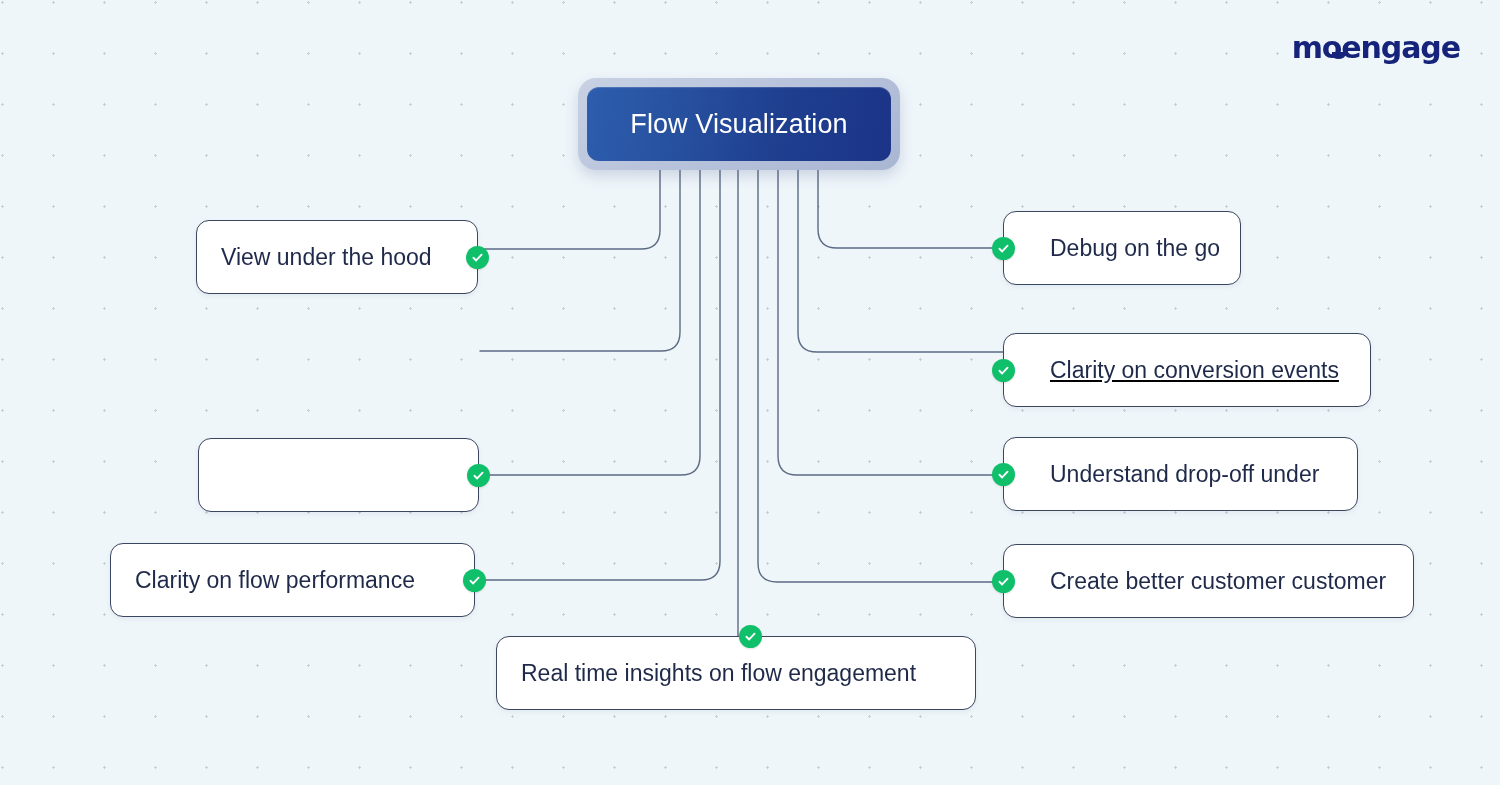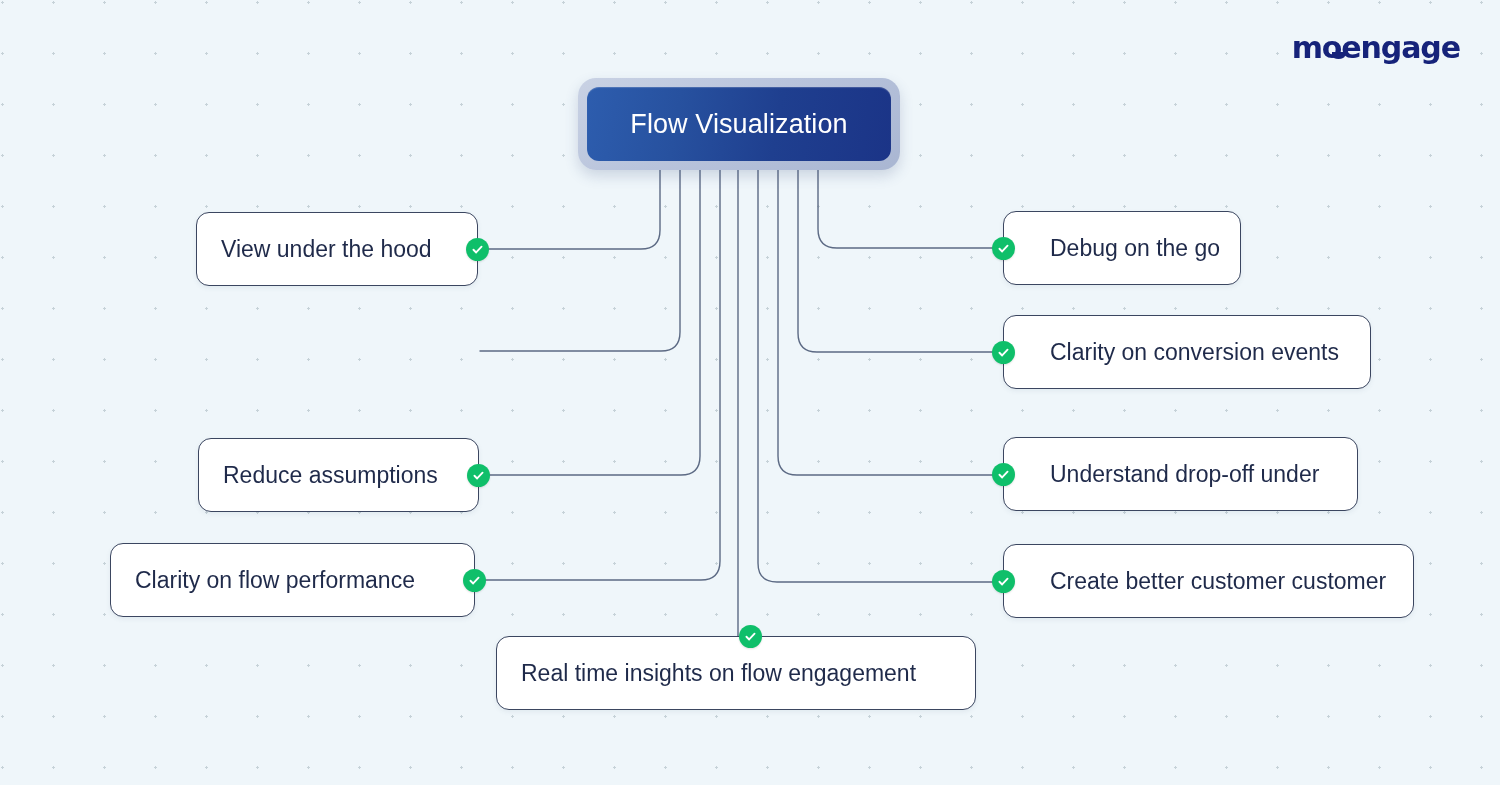--- a/index.html
+++ b/index.html
@@ -166,32 +166,31 @@
       <span class="logo-o-smile"></span>
     </div>
   </div>
 
   <div id="center-node">
     <div class="inner">
       <span class="label">Flow Visualization</span>
     </div>
   </div>
 
-  <div class="card left" style="left:196px; top:212px; width:282px;">
+  <div class="card left" style="left:196px; top:220px; width:282px;">
     <span class="card-label">View under the hood</span>
     <span class="badge on-right">
       <svg width="13" height="13" viewBox="0 0 24 24">
           <path d="M4.5 12.5 L9.5 17.5 L19.5 6.8" fill="none" stroke="#ffffff" stroke-width="3.4" stroke-linecap="round" stroke-linejoin="round"></path>
         </svg>
     </span>
   </div>
 
 
   <div class="card left" style="left:198px; top:438px; width:281px;">
-    <span class="card-label">Reduce assumptions</span>
     <span class="badge on-right">
       <svg width="13" height="13" viewBox="0 0 24 24">
           <path d="M4.5 12.5 L9.5 17.5 L19.5 6.8" fill="none" stroke="#ffffff" stroke-width="3.4" stroke-linecap="round" stroke-linejoin="round"></path>
         </svg>
     </span>
   </div>
 
   <div class="card left" style="left:110px; top:543px; width:365px;">
     <span class="card-label">Clarity on flow performance</span>
     <span class="badge on-right">
@@ -212,21 +211,21 @@
 
   <div class="card right" style="left:1003px; top:211px; width:238px;">
     <span class="card-label">Debug on the go</span>
     <span class="badge on-left">
       <svg width="13" height="13" viewBox="0 0 24 24">
           <path d="M4.5 12.5 L9.5 17.5 L19.5 6.8" fill="none" stroke="#ffffff" stroke-width="3.4" stroke-linecap="round" stroke-linejoin="round"></path>
         </svg>
     </span>
   </div>
 
-  <div class="card right" style="left:1003px; top:315px; width:368px;">
+  <div class="card right" style="left:1003px; top:333px; width:368px;text-decoration:underline;">
     <span class="card-label">Clarity on conversion events</span>
     <span class="badge on-left">
       <svg width="13" height="13" viewBox="0 0 24 24">
           <path d="M4.5 12.5 L9.5 17.5 L19.5 6.8" fill="none" stroke="#ffffff" stroke-width="3.4" stroke-linecap="round" stroke-linejoin="round"></path>
         </svg>
     </span>
   </div>
 
   <div class="card right" style="left:1003px; top:437px; width:355px;">
     <span class="card-label">Understand drop-off under</span>

